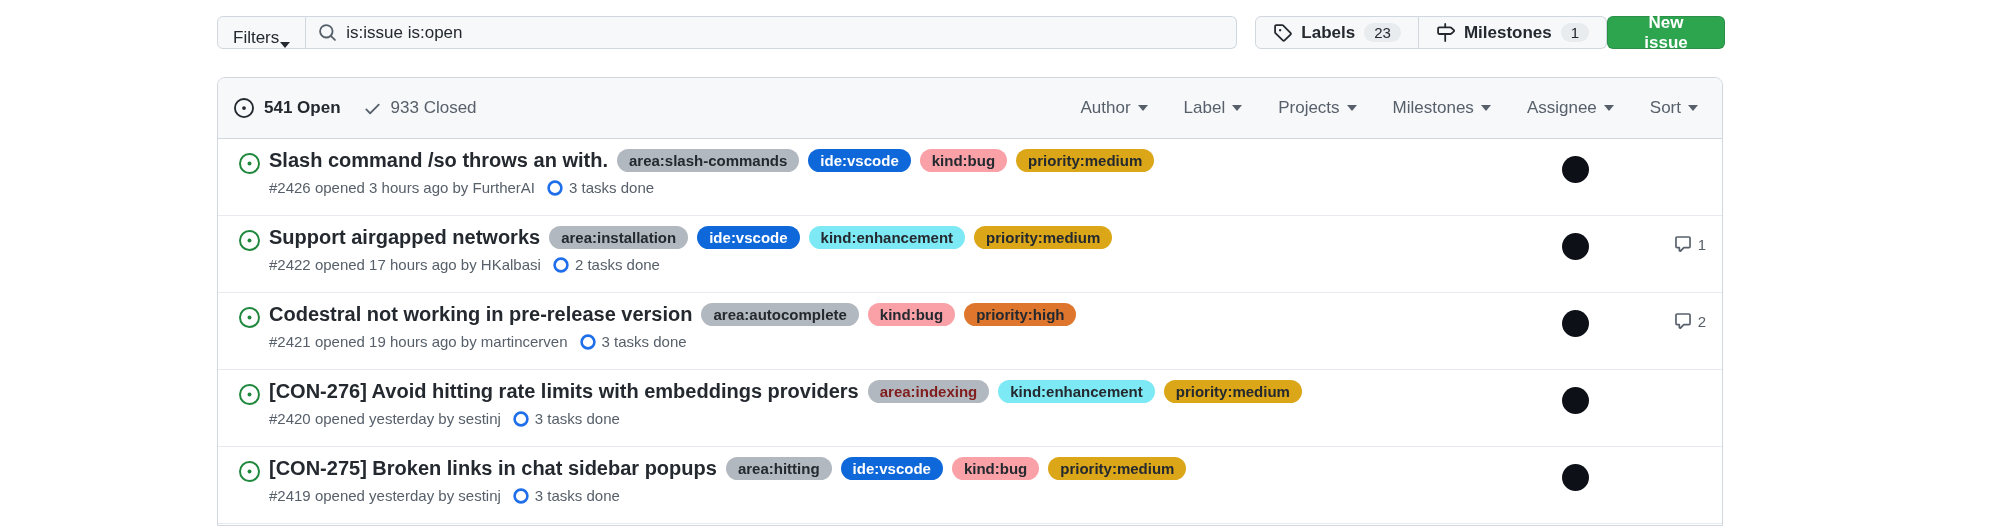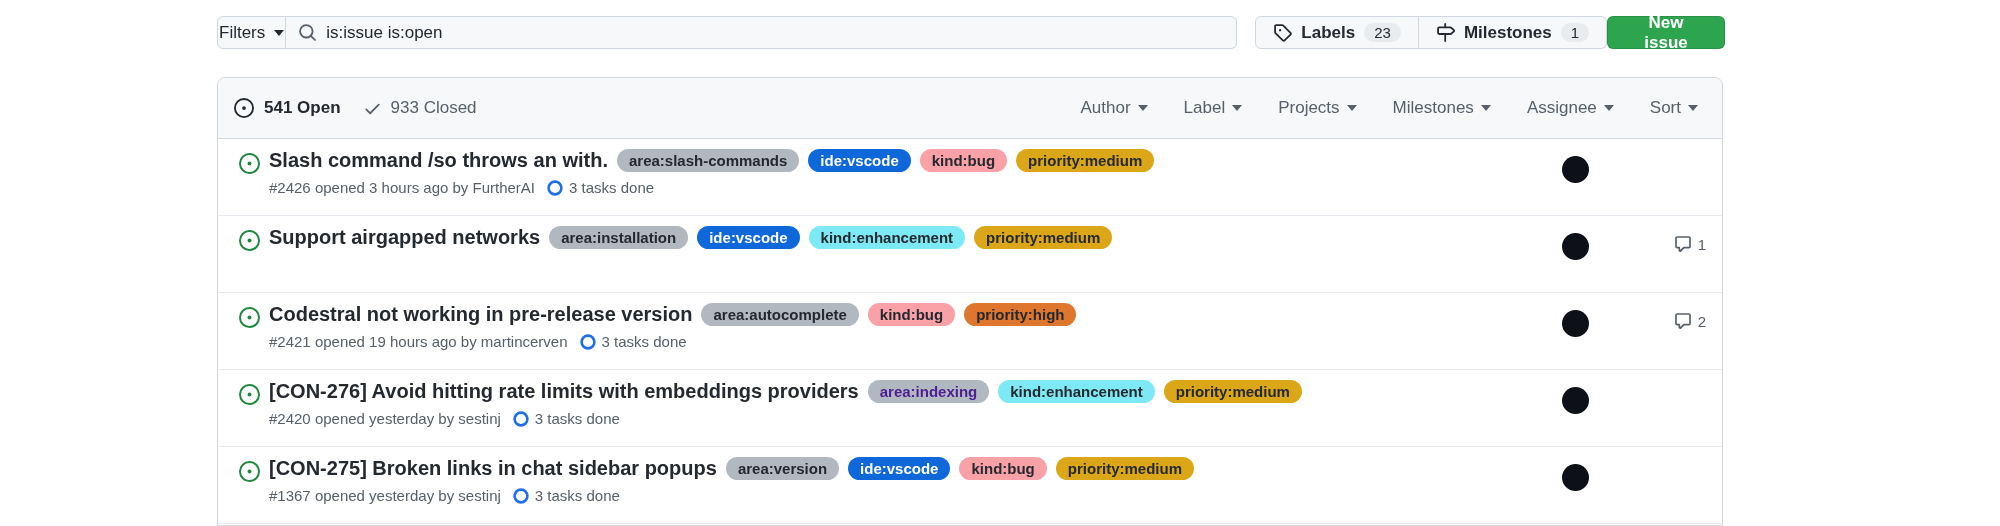--- a/index.html
+++ b/index.html
@@ -4,21 +4,21 @@
 <style>
   * { box-sizing: border-box; margin: 0; padding: 0; }
   html, body { width: 2000px; height: 526px; background: #ffffff;
     font-family: "Liberation Sans", sans-serif; overflow: hidden; }
   #canvas { position: relative; width: 2000px; height: 526px; }
 
   
   .toolbar { position: absolute; left: 217px; top: 16px; width: 1508px;
     height: 33px; display: flex; align-items: stretch; }
   .search-group { width: 1036px; display: flex; }
-  .filters-btn { display: flex; align-items: center; gap: 9px; padding: 0 1px;
+  .filters-btn { display: flex; align-items: flex-end; gap: 1px; padding: 0 15px;
     background: var(--header-bg); border: 1px solid var(--border);
     border-radius: 6px 0 0 6px; font-size: 17px; font-weight: 500;
     color: var(--text-primary); cursor: pointer; }
   .search-box { flex: 1; display: flex; align-items: center; gap: 9px;
     padding: 0 12px; background: var(--header-bg);
     border: 1px solid var(--border); border-left: 0;
     border-radius: 0 6px 6px 0; font-size: 17px; color: var(--text-primary); }
   .search-box input { border: 0; outline: 0; background: transparent; flex: 1;
     font: inherit; color: inherit; }
   .lm-group { display: flex; margin-left: 18px; }
@@ -204,20 +204,29 @@
     <div class="row-main">
       <div class="title-line">
         <a class="issue-title">Support airgapped networks</a>
         <span class="pills">
                 <span class="pill" style="background: rgb(178, 184, 191); color: rgb(36, 41, 47);">area:installation</span>
                 <span class="pill" style="background: rgb(15, 104, 217); color: rgb(255, 255, 255);">ide:vscode</span>
                 <span class="pill" style="background: rgb(125, 233, 244); color: rgb(36, 41, 47);">kind:enhancement</span>
                 <span class="pill" style="background: rgb(219, 166, 23); color: rgb(36, 41, 47);">priority:medium</span>
               </span>
       </div>
+      <div class="meta-line">
+        <span>#2422 opened 17 hours ago by HKalbasi</span>
+        <span class="tasks">
+          <svg width="16" height="16" viewBox="0 0 16 16">
+            <circle cx="8" cy="8" r="6.4" fill="none" stroke="currentColor" stroke-width="2.6"></circle>
+          </svg>
+          <span>2 tasks done</span>
+        </span>
+      </div>
     </div>
     <span class="comments">
       <svg width="18" height="18" viewBox="0 0 16 16" fill="#57606a">
         <path d="M1 2.75C1 1.784 1.784 1 2.75 1h10.5c.966 0 1.75.784 1.75 1.75v7.5A1.75 1.75 0 0 1 13.25 12H9.06l-2.573 2.573A1.458 1.458 0 0 1 4 13.543V12H2.75A1.75 1.75 0 0 1 1 10.25Zm1.75-.25a.25.25 0 0 0-.25.25v7.5c0 .138.112.25.25.25h2a.75.75 0 0 1 .75.75v2.19l2.72-2.72a.749.749 0 0 1 .53-.22h4.5a.25.25 0 0 0 .25-.25v-7.5a.25.25 0 0 0-.25-.25Z"></path>
       </svg>
       <span class="comment-num">1</span>
     </span>
     <span class="avatar"></span>
   </div>
 
@@ -260,21 +269,21 @@
     <span class="open-icon">
       <svg width="21" height="21" viewBox="0 0 16 16" fill="currentColor">
         <path d="M8 9.5a1.5 1.5 0 1 0 0-3 1.5 1.5 0 0 0 0 3Z"></path>
         <path d="M8 0a8 8 0 1 1 0 16A8 8 0 0 1 8 0ZM1.5 8a6.5 6.5 0 1 0 13 0 6.5 6.5 0 0 0-13 0Z"></path>
       </svg>
     </span>
     <div class="row-main">
       <div class="title-line">
         <a class="issue-title">[CON-276] Avoid hitting rate limits with embeddings providers</a>
         <span class="pills">
-                <span class="pill" style="background: rgb(178, 184, 191); color: #4c1d95;">area:indexing</span>
+                <span class="pill" style="background: rgb(178, 184, 191); color: #7f1d1d;">area:indexing</span>
                 <span class="pill" style="background: rgb(125, 233, 244); color: rgb(36, 41, 47);">kind:enhancement</span>
                 <span class="pill" style="background: rgb(219, 166, 23); color: rgb(36, 41, 47);">priority:medium</span>
               </span>
       </div>
       <div class="meta-line">
         <span>#2420 opened yesterday by sestinj</span>
         <span class="tasks">
           <svg width="16" height="16" viewBox="0 0 16 16">
             <circle cx="8" cy="8" r="6.4" fill="none" stroke="currentColor" stroke-width="2.6"></circle>
           </svg>
@@ -290,28 +299,28 @@
     <span class="open-icon">
       <svg width="21" height="21" viewBox="0 0 16 16" fill="currentColor">
         <path d="M8 9.5a1.5 1.5 0 1 0 0-3 1.5 1.5 0 0 0 0 3Z"></path>
         <path d="M8 0a8 8 0 1 1 0 16A8 8 0 0 1 8 0ZM1.5 8a6.5 6.5 0 1 0 13 0 6.5 6.5 0 0 0-13 0Z"></path>
       </svg>
     </span>
     <div class="row-main">
       <div class="title-line">
         <a class="issue-title">[CON-275] Broken links in chat sidebar popups</a>
         <span class="pills">
-                <span class="pill" style="background: rgb(178, 184, 191); color: rgb(36, 41, 47);">area:version</span>
+                <span class="pill" style="background: rgb(178, 184, 191); color: rgb(36, 41, 47);">area:hitting</span>
                 <span class="pill" style="background: rgb(15, 104, 217); color: rgb(255, 255, 255);">ide:vscode</span>
                 <span class="pill" style="background: rgb(249, 161, 167); color: rgb(36, 41, 47);">kind:bug</span>
                 <span class="pill" style="background: rgb(219, 166, 23); color: rgb(36, 41, 47);">priority:medium</span>
               </span>
       </div>
       <div class="meta-line">
-        <span>#1367 opened yesterday by sestinj</span>
+        <span>#2419 opened yesterday by sestinj</span>
         <span class="tasks">
           <svg width="16" height="16" viewBox="0 0 16 16">
             <circle cx="8" cy="8" r="6.4" fill="none" stroke="currentColor" stroke-width="2.6"></circle>
           </svg>
           <span>3 tasks done</span>
         </span>
       </div>
     </div>
 
     <span class="avatar"></span>

